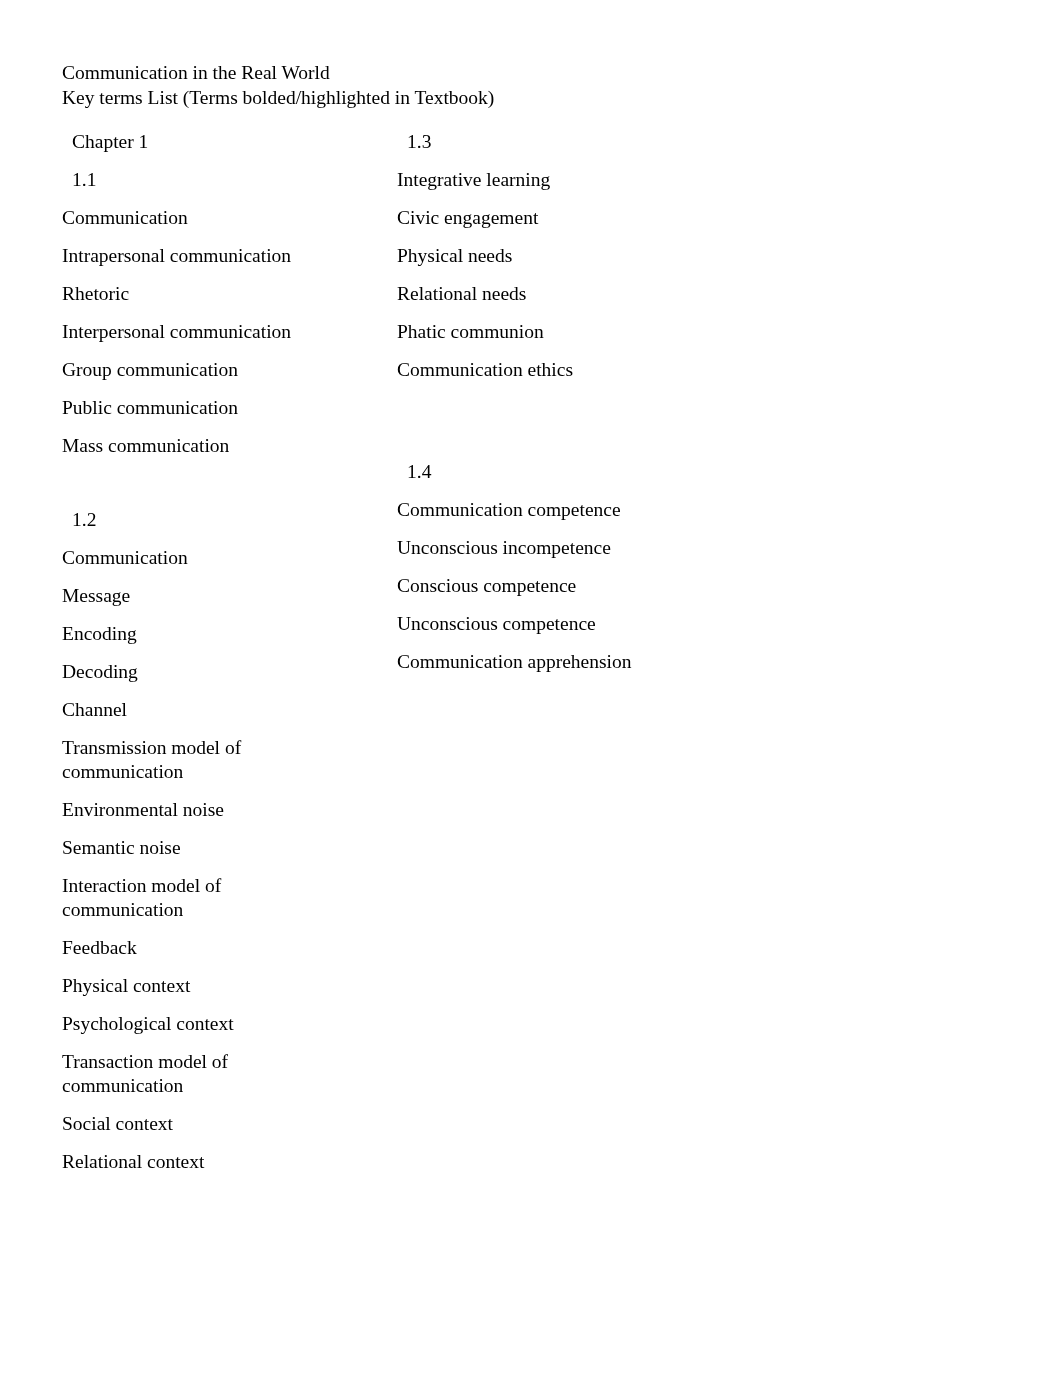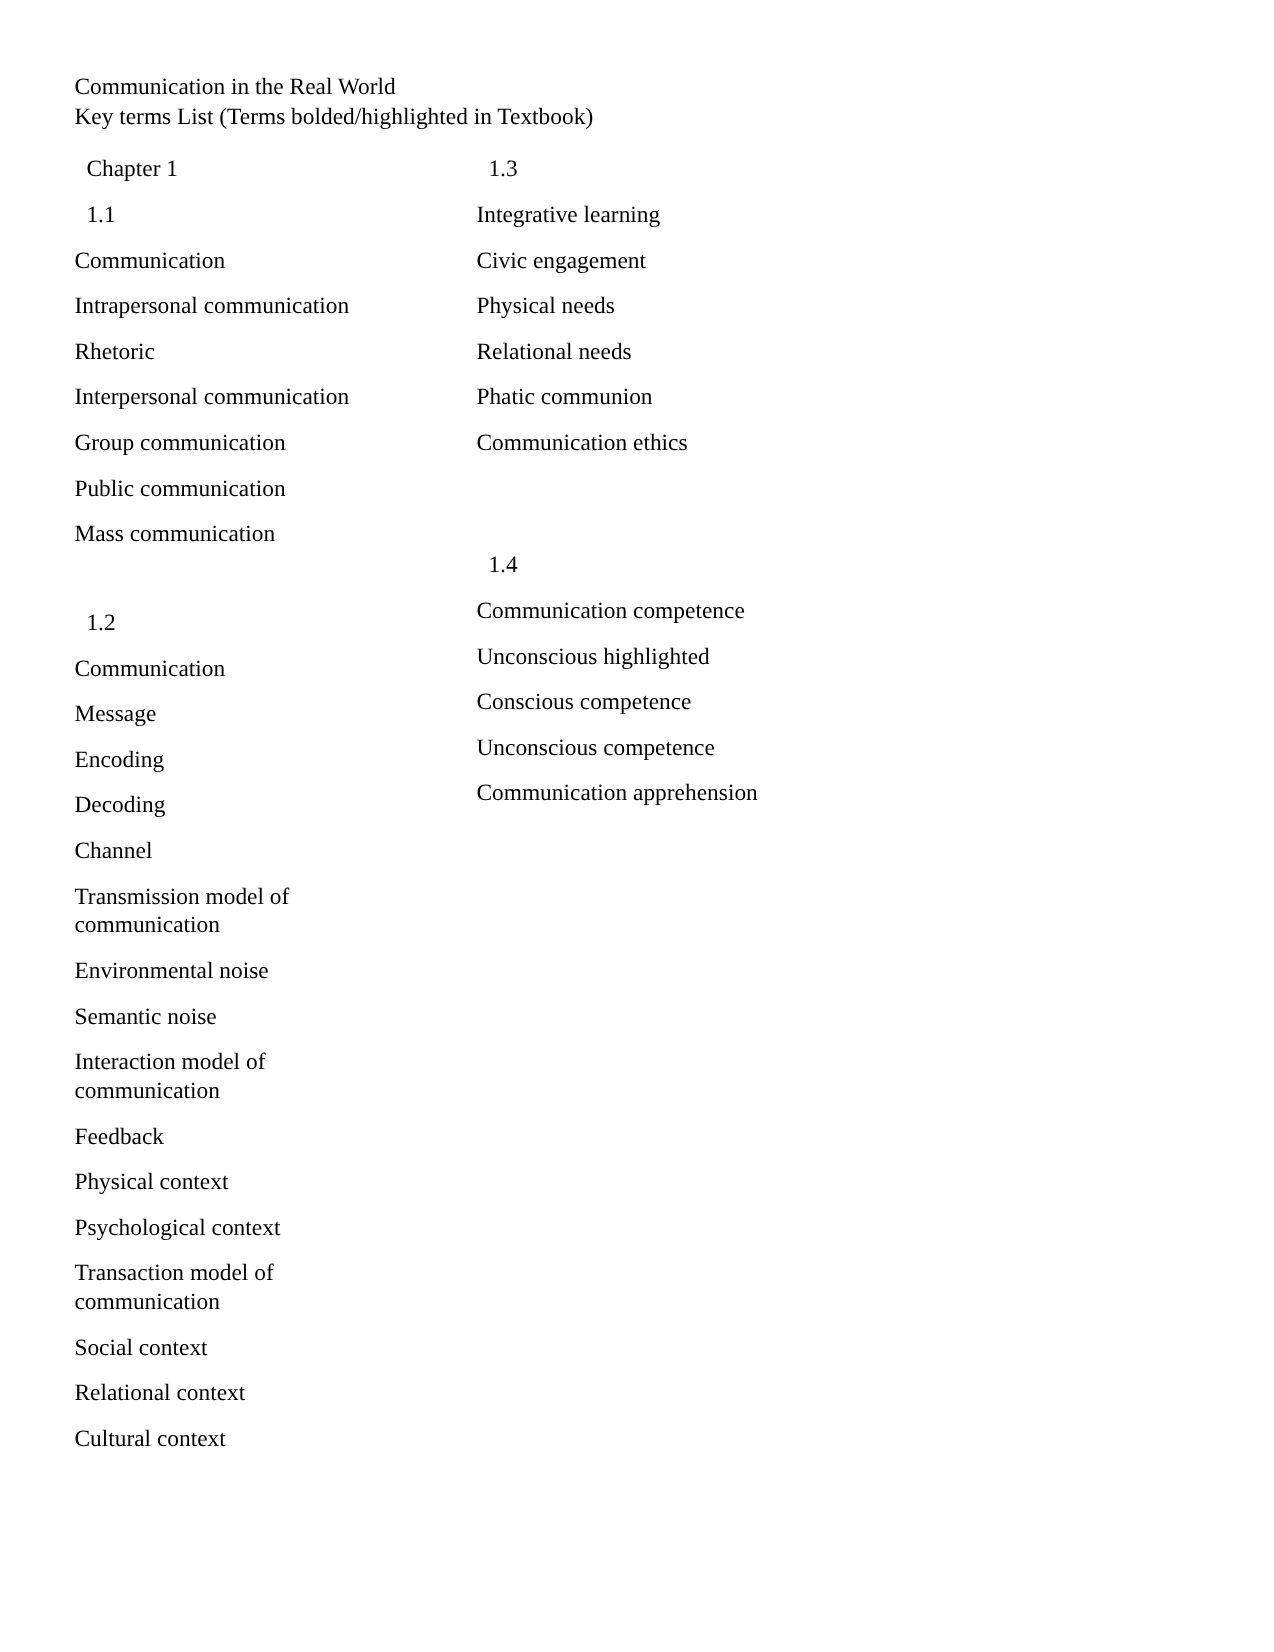--- a/index.html
+++ b/index.html
@@ -108,36 +108,35 @@
       <div class="term wrap">Transmission model of communication</div>
       <div class="term">Environmental noise</div>
       <div class="term">Semantic noise</div>
       <div class="term wrap">Interaction model of communication</div>
       <div class="term">Feedback</div>
       <div class="term">Physical context</div>
       <div class="term">Psychological context</div>
       <div class="term wrap">Transaction model of communication</div>
       <div class="term">Social context</div>
       <div class="term">Relational context</div>
-      <div class="term">Cultural context</div>
     </div>
 
     <div class="col col-right">
       <div class="term heading">1.3</div>
       <div class="term">Integrative learning</div>
       <div class="term">Civic engagement</div>
       <div class="term">Physical needs</div>
       <div class="term">Relational needs</div>
       <div class="term">Phatic communion</div>
       <div class="term">Communication ethics</div>
 
       <div class="spacer-right"></div>
 
       <div class="term heading">1.4</div>
       <div class="term">Communication competence</div>
-      <div class="term">Unconscious highlighted</div>
+      <div class="term">Unconscious incompetence</div>
       <div class="term">Conscious competence</div>
       <div class="term">Unconscious competence</div>
       <div class="term">Communication apprehension</div>
     </div>
 
   </div>
 </div>
 
 </body></html>

